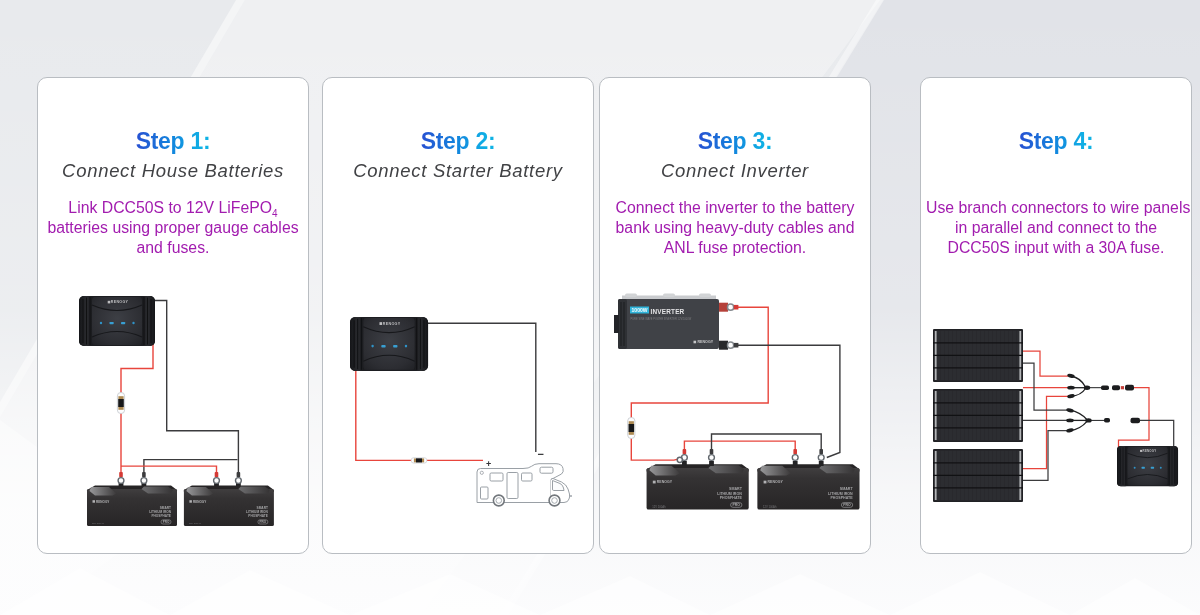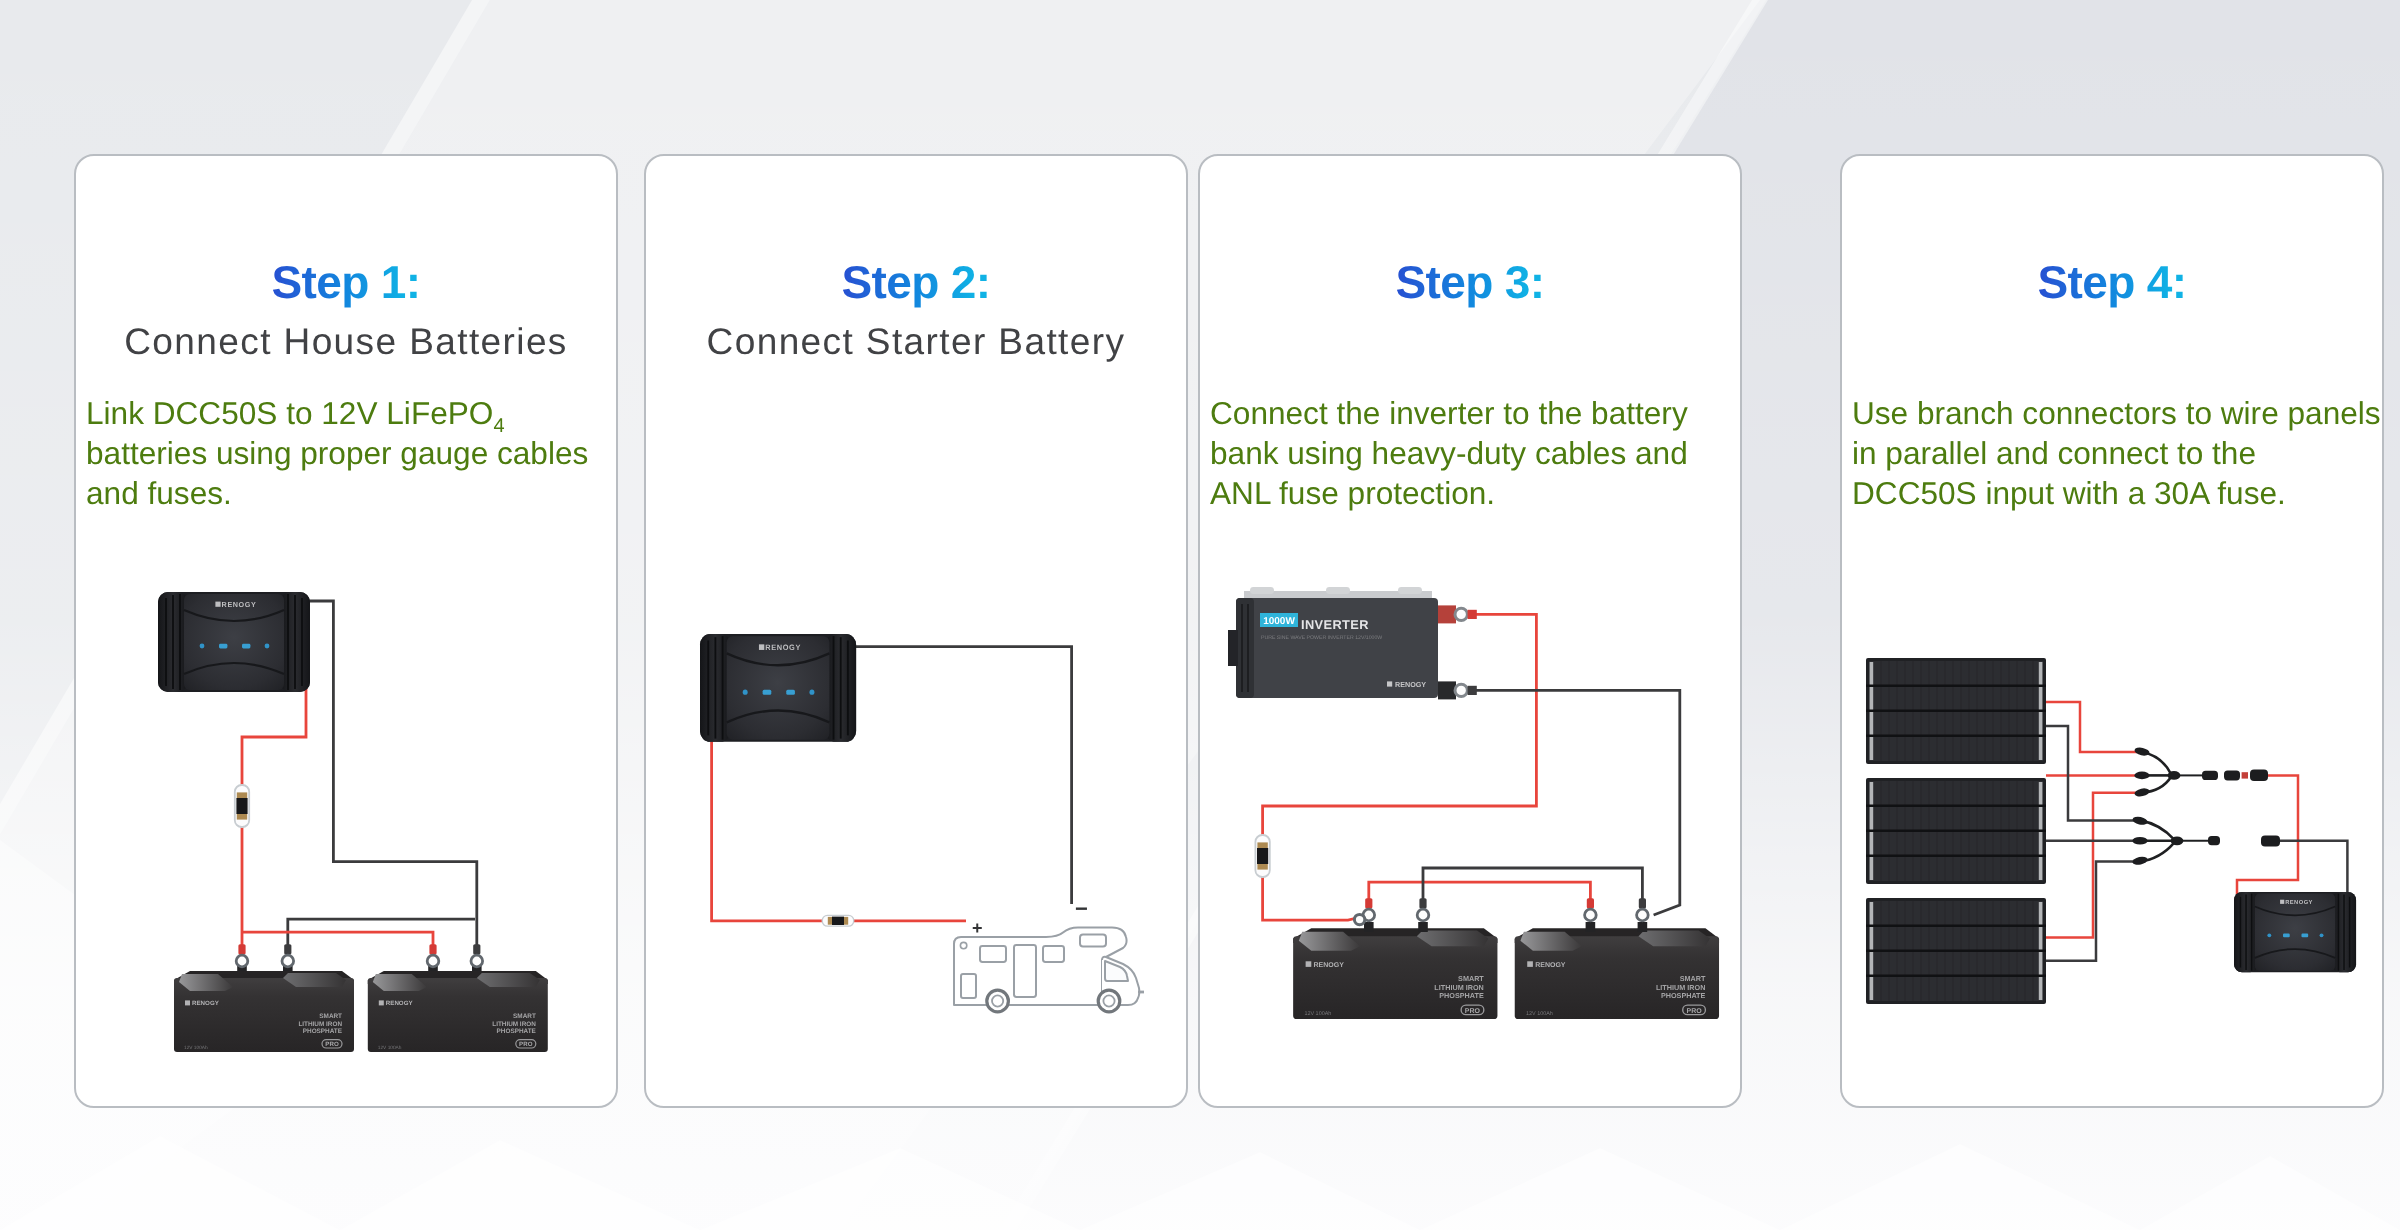--- a/index.html
+++ b/index.html
@@ -7,23 +7,23 @@
 body { font-family:"Liberation Sans", sans-serif; position:relative; background:#e8eaed; }
 .bgwrap { position:absolute; inset:0; overflow:hidden; }
 .card { position:absolute; top:77px; width:272px; height:477px; background:#fff;
   border:1.5px solid #b9bdc2; border-radius:10px; }
 #c1 { left:37px;padding-left:20px; } #c2 { left:322px; } #c3 { left:599px; } #c4 { left:920px; }
 .step { position:absolute; top:50px; left:0; width:100%; text-align:center;
   font-size:23px; font-weight:bold; letter-spacing:-0.3px; line-height:26px; }
 .step span { background:linear-gradient(90deg,#2750d2 0%,#1287de 50%,#10b2e5 90%);
   -webkit-background-clip:text; background-clip:text; color:transparent; }
 .head { position:absolute; top:82px; left:0; width:100%; text-align:center;
-  font-size:18.5px; font-weight:normal; color:#414245; letter-spacing:0.7px; line-height:21px; }
-.body { position:absolute; top:120px; left:5px; right:5px; text-align:left;
-  font-size:15.8px; line-height:20px; color:#4d7c0f; white-space:nowrap; }
+  font-size:18.5px; font-weight:normal; color:#414245; letter-spacing:0.7px; line-height:21px;font-style:italic; }
+.body { position:absolute; top:120px; left:5px; right:5px; text-align:center;
+  font-size:15.8px; line-height:20px; color:#a21caf; white-space:nowrap; }
 svg.diag { position:absolute; left:0; top:0; width:272px; height:477px; }
 sub { font-size:10px; line-height:0; }
 </style>
 </head>
 <body>
 <div class="bgwrap">
   <svg width="1200" height="615" viewBox="0 0 1200 615">
     <defs>
       <linearGradient id="fadewhite" x1="0" y1="0" x2="0" y2="1">
         <stop offset="0" stop-color="#ffffff" stop-opacity="0"></stop>
@@ -213,20 +213,21 @@
       <line x1="92" y1="36" x2="95" y2="36" stroke-width="1.4"></line>
     </g>
     <g transform="translate(27,239) scale(1.027,1.078)">
         <use href="#dcc50s"></use>
       </g>
   </svg>
 </div>
 
 <div class="card" id="c3">
   <div class="step"><span>Step 3:</span></div>
+  <div class="head">Connect Inverter</div>
   <div class="body">Connect the inverter to the battery<br>bank using heavy-duty cables and<br>ANL fuse protection.</div>
   <svg class="diag" viewBox="0 0 272 477">
     <g fill="none" stroke="#e8453c" stroke-width="1.4">
       <path d="M135,229.2 H168.2 V325 H31.3 V382.1 H74 L80.5,380.5"></path>
       <path d="M84.4,374 V363.1 H195.2 V374"></path>
     </g>
     <g fill="none" stroke="#3b3b3d" stroke-width="1.4">
       <path d="M135,267.2 H239.9 V374.5 L226.8,379.5"></path>
       <path d="M111.5,374 V356 H221.2 V374"></path>
     </g>

